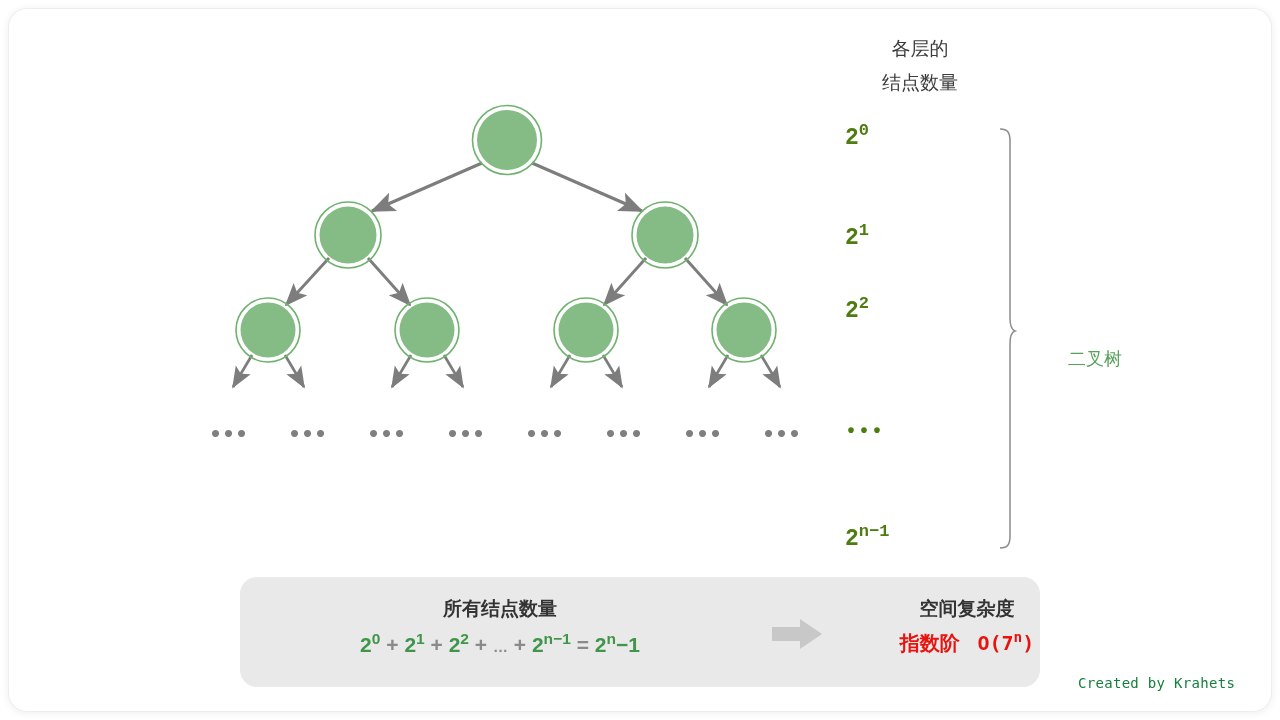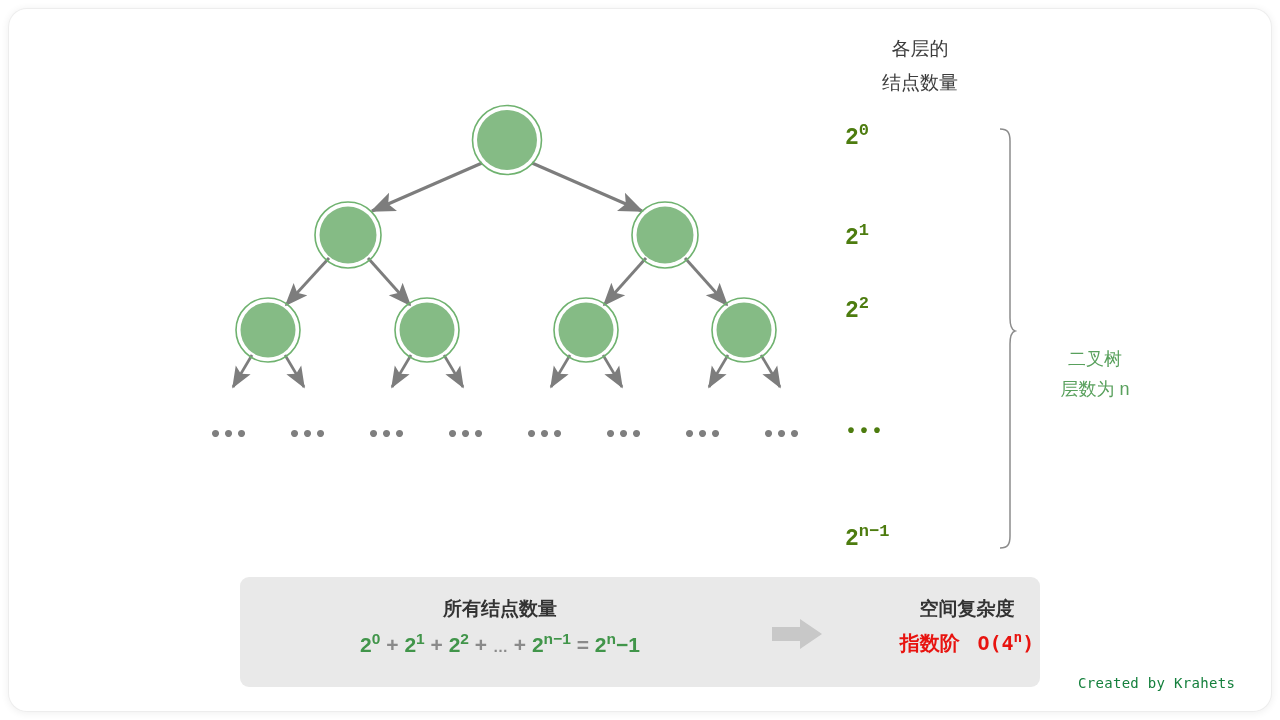--- a/index.html
+++ b/index.html
@@ -99,21 +99,21 @@
   }
 
   
   .summary {
     position: absolute;
     left: 240px;
     top: 577px;
     width: 800px;
     height: 110px;
     background: #e9e9e9;
-    border-radius: 9px;
+    border-radius: 17px;
   }
   .sum-left {
     position: absolute;
     left: 0px;
     top: 0px;
     width: 520px;
     height: 110px;
   }
   .sum-title {
     position: absolute;
@@ -272,21 +272,20 @@
   <div class="lvl" style="left:845px; top:298px;">
     <span>2</span><sup>2</sup>
   </div>
   <div class="lvl dots" style="left:845px; top:420px;">•••</div>
   <div class="lvl" style="left:845px; top:526px;">
     <span>2</span><sup>n−1</sup>
   </div>
 
   <div class="brace-label">
     <div>二叉树</div>
-    <div>层数为 n</div>
   </div>
 
   <div class="leaf-dots" style="left:209px; top:422px;">•••</div>
   <div class="leaf-dots" style="left:288px; top:422px;">•••</div>
   <div class="leaf-dots" style="left:367px; top:422px;">•••</div>
   <div class="leaf-dots" style="left:446px; top:422px;">•••</div>
   <div class="leaf-dots" style="left:525px; top:422px;">•••</div>
   <div class="leaf-dots" style="left:604px; top:422px;">•••</div>
   <div class="leaf-dots" style="left:683px; top:422px;">•••</div>
   <div class="leaf-dots" style="left:762px; top:422px;">•••</div>
@@ -311,19 +310,19 @@
     </div>
 
     <svg class="sum-arrow" viewBox="0 0 70 34">
       <path d="M2,10 L30,10 L30,2 L52,17 L30,32 L30,24 L2,24 Z" fill="#c8c8c8"></path>
     </svg>
 
     <div class="sum-right">
       <div class="sum-title">空间复杂度</div>
       <div class="sum-complexity">
         <span>指数阶</span>
-        <span class="mono">&nbsp;<span>O(4</span><sup>n</sup><span>)</span></span>
+        <span class="mono">&nbsp;<span>O(7</span><sup>n</sup><span>)</span></span>
       </div>
     </div>
   </div>
 
   <div class="credit">Created by Krahets</div>
 </div>
 
 </body></html>

